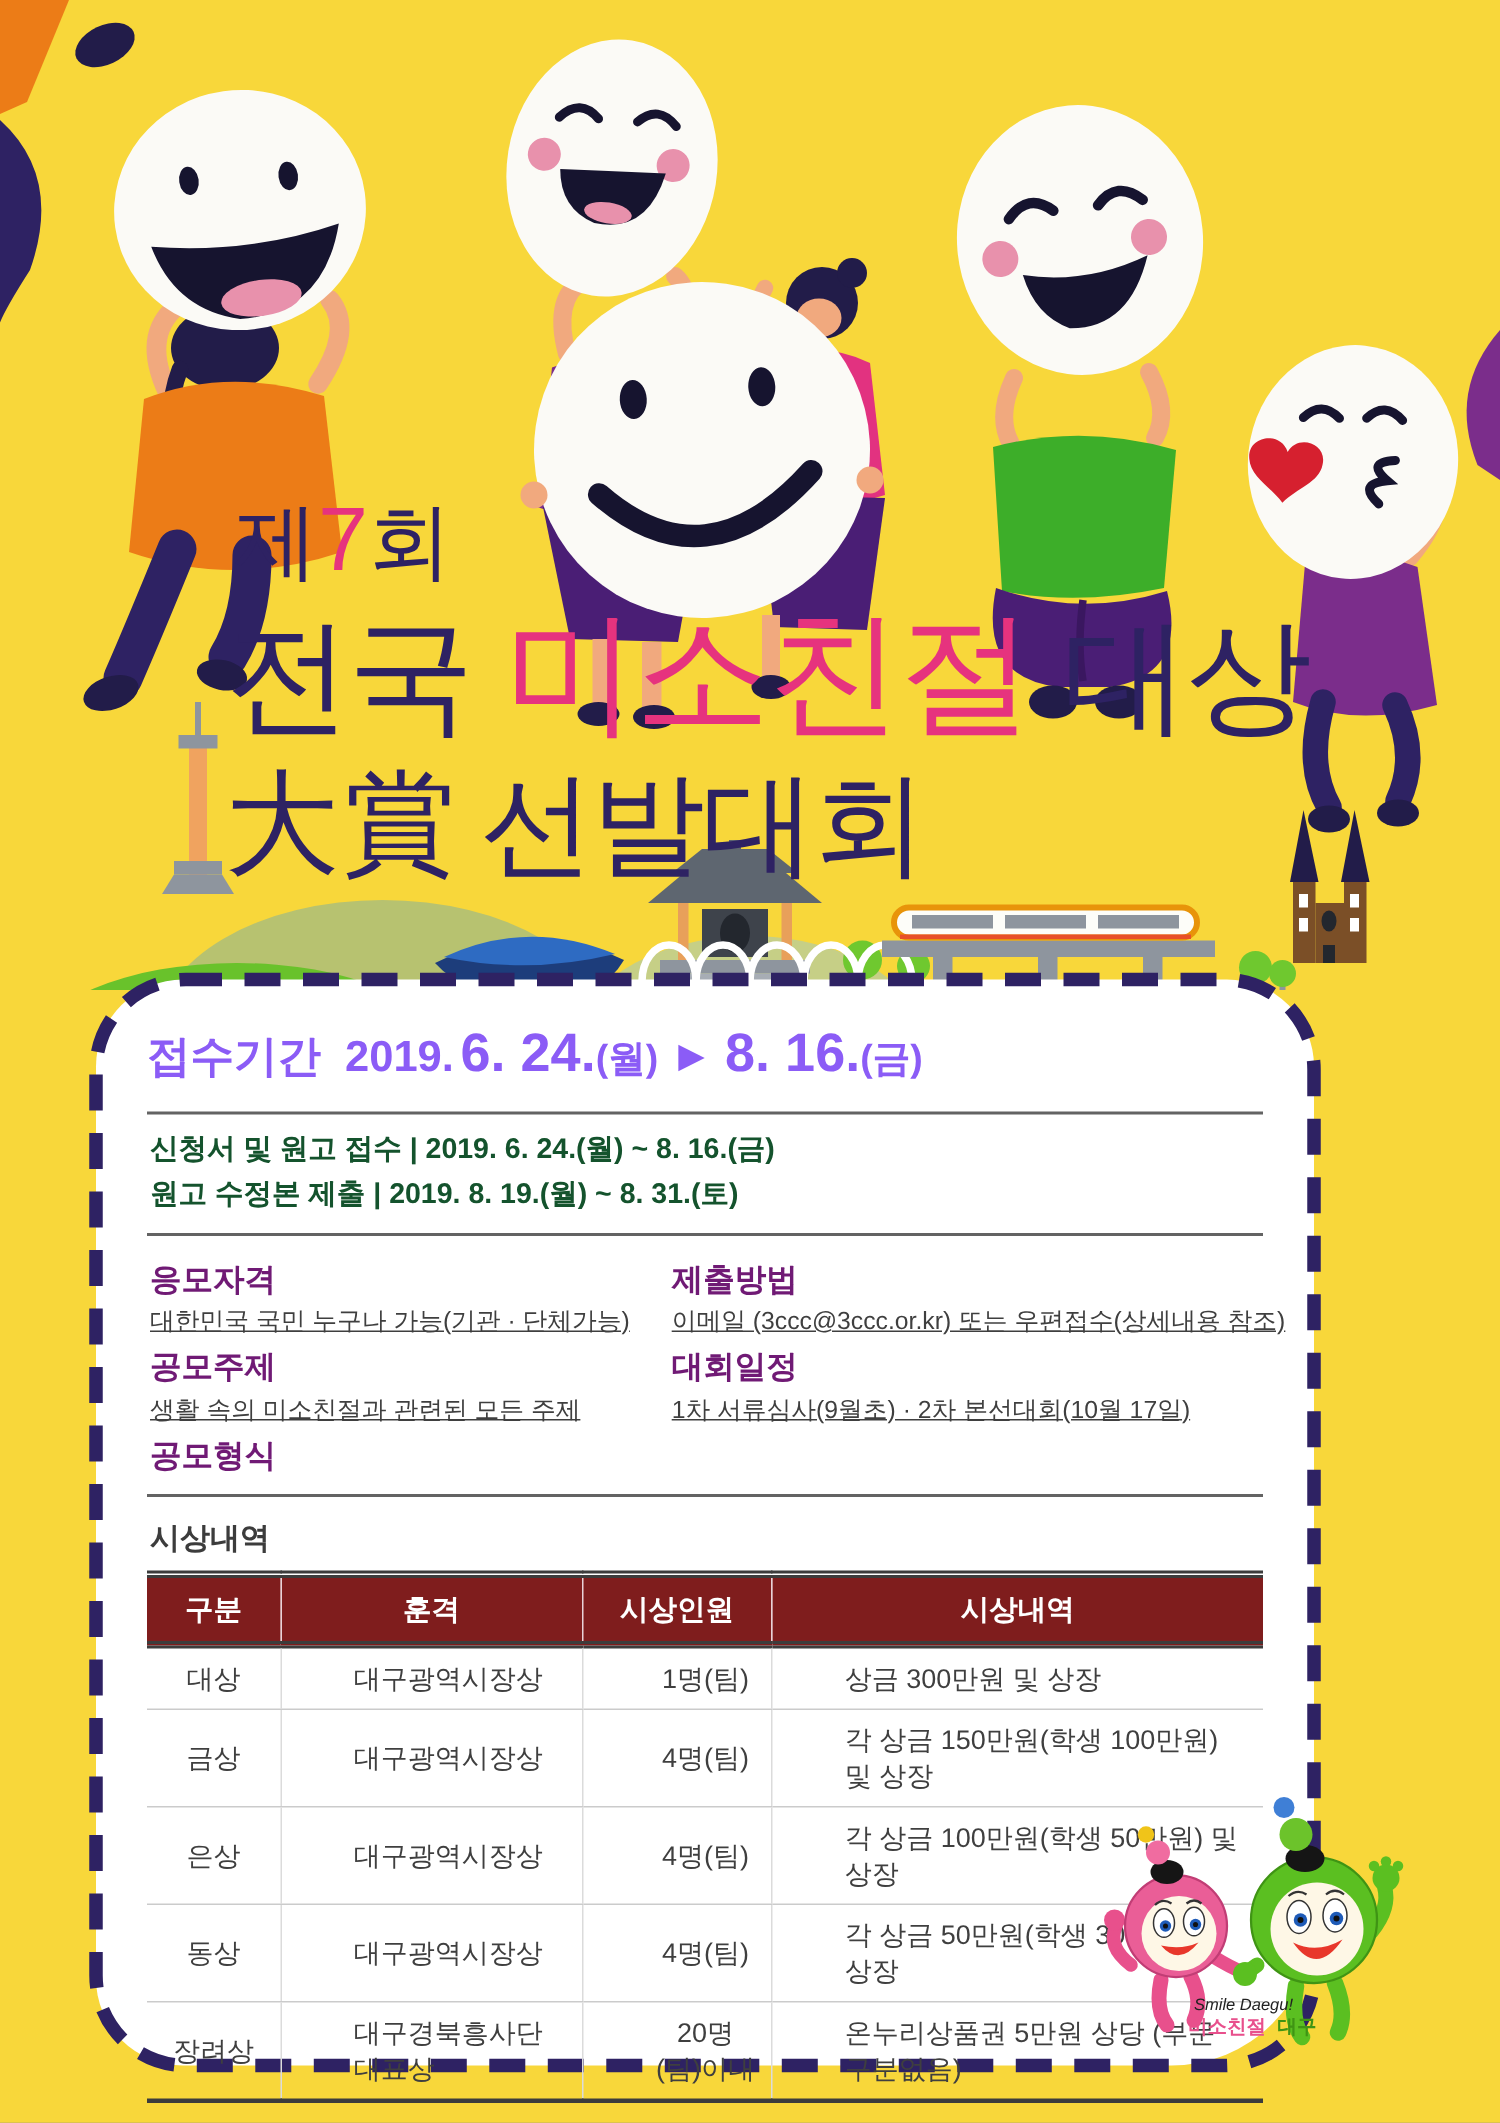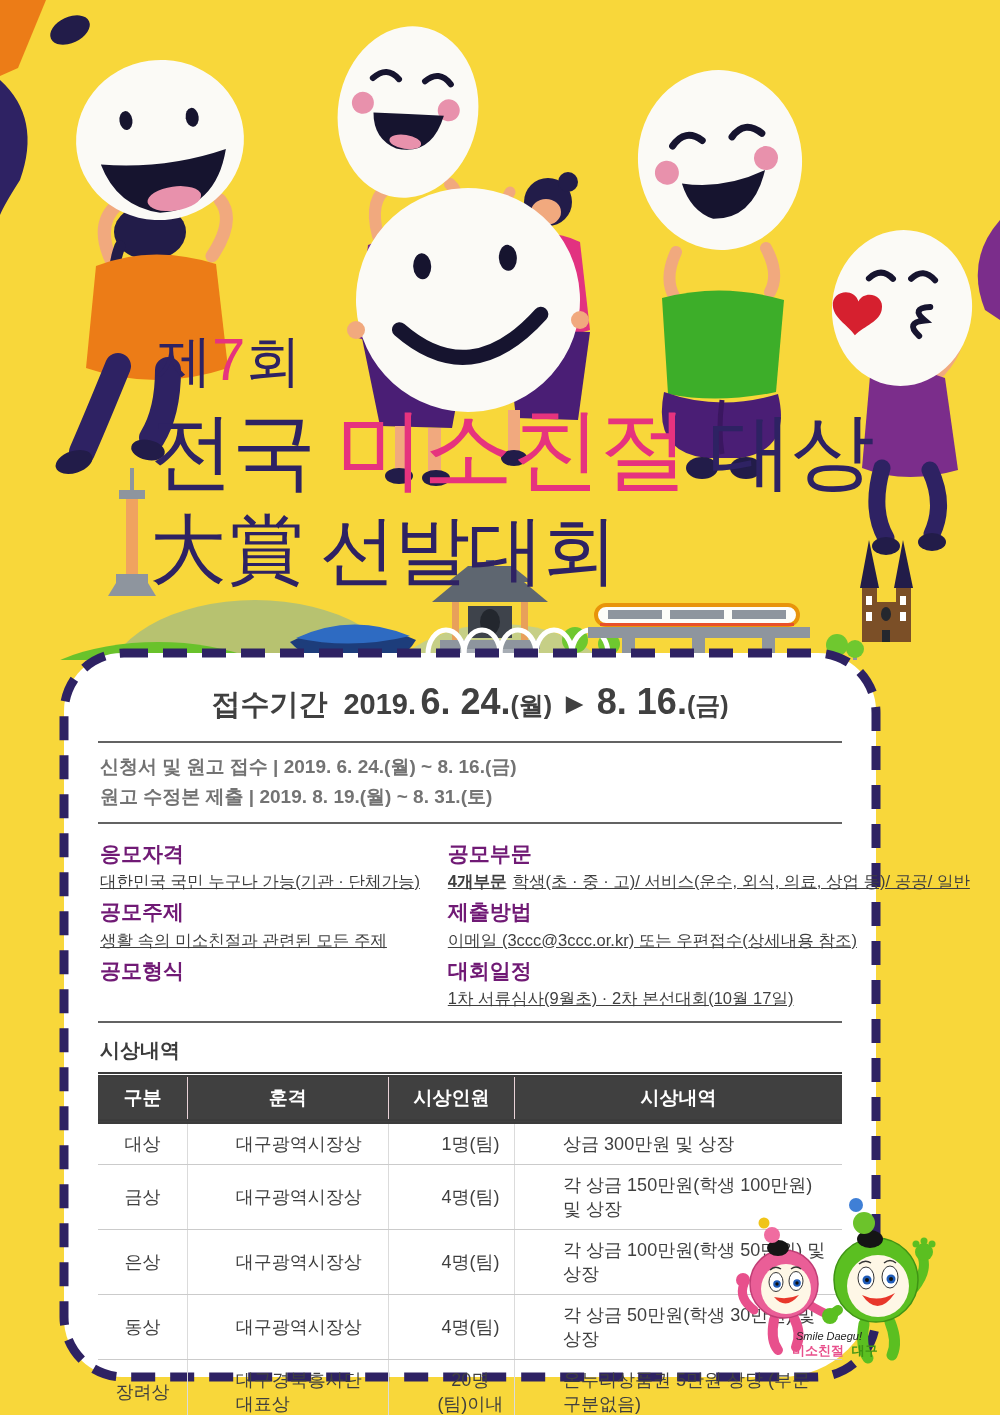--- a/index.html
+++ b/index.html
@@ -15,39 +15,39 @@
   .t2 .hl{color:#E6337E;font-size:90px;}
   .t3{font-size:76px;margin-top:18px;white-space:nowrap;}
   .t3 .hanja{letter-spacing:2px;margin-right:14px;}
 
   
   .card{position:absolute;left:64px;top:653px;width:812px;height:724px;background:#fff;
         border-radius:58px 58px 95px 58px;z-index:2;}
   .card-border{position:absolute;left:-6px;top:-6px;pointer-events:none;}
   .card-inner{position:relative;padding:20px 34px 0 34px;height:100%;box-sizing:border-box;}
 
-  .period{text-align:center;color:#404040;margin-top:8px;white-space:nowrap;}
+  .period{color:#8b5cf6;margin-top:8px;white-space:nowrap;}
   .period .lbl{font-size:29px;font-weight:600;margin-right:16px;}
   .period .yr{font-size:29px;font-weight:800;}
   .period .num{font-size:36px;font-weight:800;}
   .period .day{font-size:25px;font-weight:600;}
   .period .arrow{font-size:23px;margin:0 9px;position:relative;top:-3px;display:inline-block;}
 
   .schedule{border-top:2px solid #636363;border-bottom:2px solid #636363;margin-top:16px;padding:9px 2px;}
-  .schedule-line{font-size:19px;font-weight:600;color:#737373;line-height:1.6;}
+  .schedule-line{font-size:19px;font-weight:600;color:#14532d;line-height:1.6;}
 
   .info-grid{display:grid;grid-template-columns:47% 53%;padding:10px 2px 12px 2px;border-bottom:2px solid #636363;}
   .info-item{margin-top:7px;}
   .info-h{font-size:21px;font-weight:800;color:#701a75;line-height:1.25;}
   .info-b{font-size:16.5px;color:#3F3F3F;line-height:1.35;margin-top:3px;white-space:nowrap;text-decoration:underline;}
   .info-b .lead{font-weight:800;margin-right:6px;}
 
   .awards-heading{font-size:20px;font-weight:800;color:#3C3C3C;margin:14px 0 8px 2px;}
   .award-table{width:100%;border-collapse:collapse;border-top:5px double #3C3C3C;border-bottom:3px solid #3C3C3C;}
-  .award-table th{background:#404040;color:#FFF;font-weight:700;font-size:19px;padding:8px 6px;border-bottom:5px double #3C3C3C;}
+  .award-table th{background:#7f1d1d;color:#FFF;font-weight:700;font-size:19px;padding:8px 6px;border-bottom:5px double #3C3C3C;}
   .award-table th + th{border-left:1px solid #E9D2D7;}
   .award-table td + td{border-left:1px solid #DBDBDB;padding-left:48px;}
   .award-table td{font-size:18px;color:#3F3F3F;padding:8px 10px;border-bottom:1px solid #CBCBCB;}
   .award-table tr:last-child td{border-bottom:none;}
   .ca{text-align:center;}
 
   .contact{margin-top:14px;}
   .contact-h{font-size:20px;font-weight:800;color:#3C3C3C;}
 
   .mascots{position:absolute;left:726px;top:1192px;z-index:4;}
@@ -262,24 +262,20 @@
           <div class="info-item">
             <div class="info-h">공모주제</div>
             <div class="info-b">생활 속의 미소친절과 관련된 모든 주제</div>
           </div>
           <div class="info-item">
             <div class="info-h">공모형식</div>
           </div>
         </div>
         <div class="info-col">
           <div class="info-item">
-            <div class="info-h">공모부문</div>
-            <div class="info-b"><span class="lead">4개부문</span><span>학생(초 · 중 · 고)/ 서비스(운수, 외식, 의료, 상업 등)/ 공공/ 일반</span></div>
-          </div>
-          <div class="info-item">
             <div class="info-h">제출방법</div>
             <div class="info-b">이메일 (3ccc@3ccc.or.kr) 또는 우편접수(상세내용 참조)</div>
           </div>
           <div class="info-item">
             <div class="info-h">대회일정</div>
             <div class="info-b">1차 서류심사(9월초) · 2차 본선대회(10월 17일)</div>
           </div>
         </div>
       </div>
 

